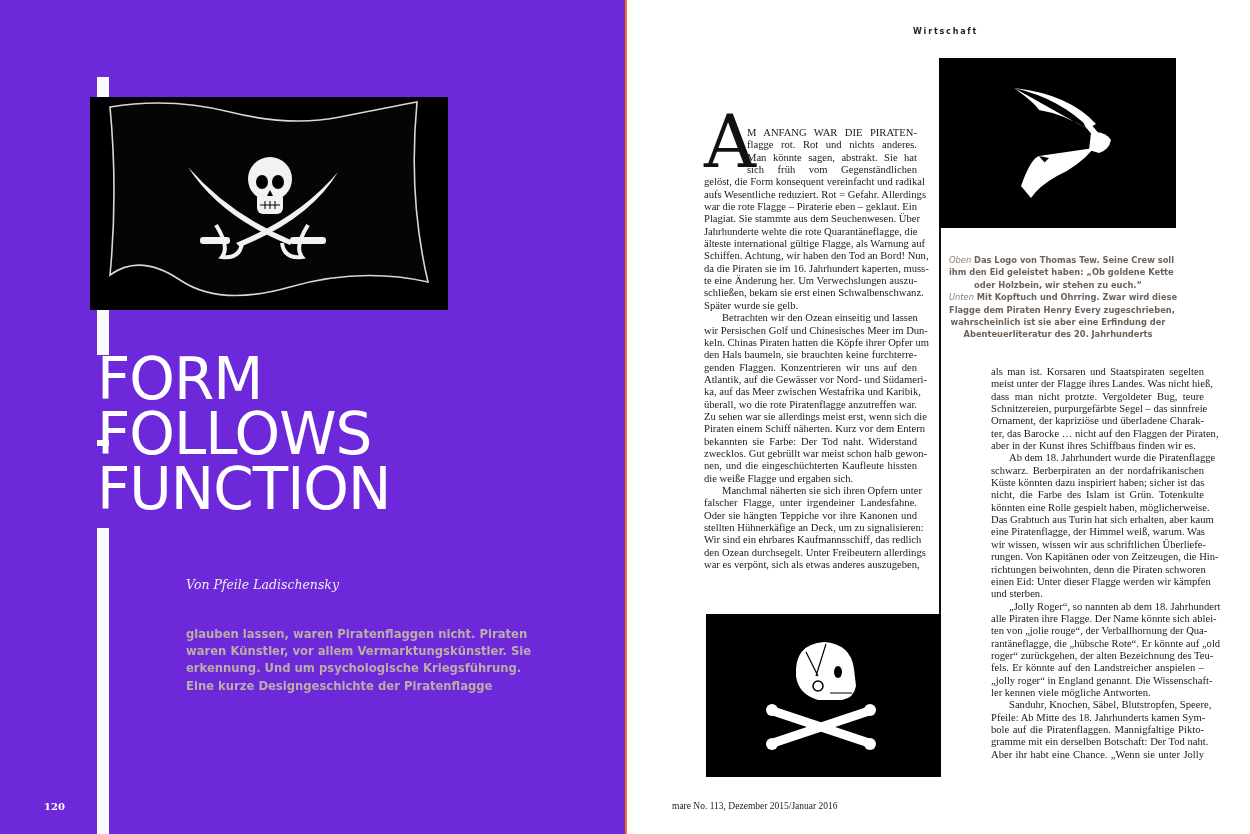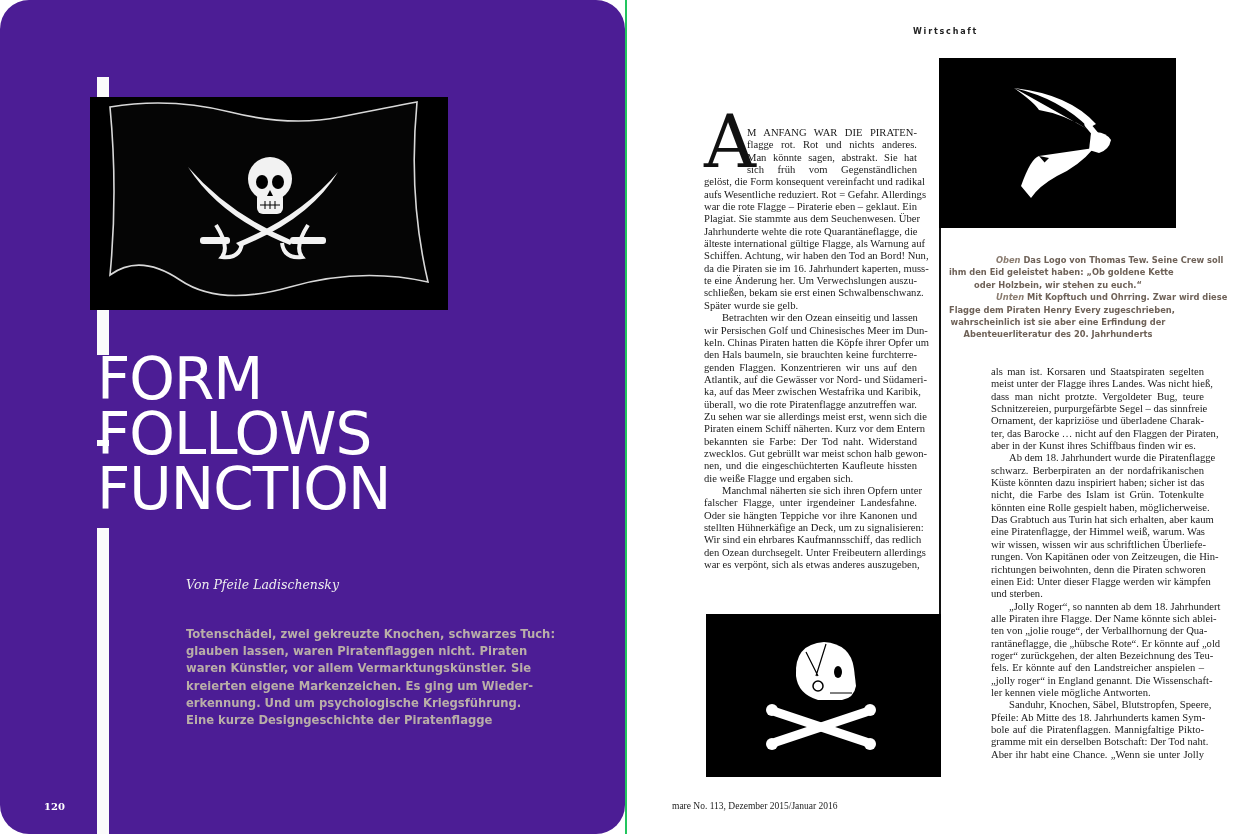--- a/index.html
+++ b/index.html
@@ -2,21 +2,21 @@
 <html><head>
 <meta charset="utf-8">
 <style>
   * { box-sizing: border-box; margin: 0; padding: 0; }
   html, body { width: 1250px; height: 834px; overflow: hidden; background: #fff; }
   body { position: relative; font-family: "DejaVu Serif", serif; }
 
   .spread { position: absolute; left: 0; top: 0; width: 1250px; height: 834px; }
 
   
-  .page-left { position: absolute; left: 0; top: 0; width: 625px; height: 834px; background: #4c1d95; border-radius: 29px; }
+  .page-left { position: absolute; left: 0; top: 0; width: 625px; height: 834px; background: #6d28d9; }
   .pole { position: absolute; left: 97px; width: 12px; background: #fbfbfb; }
   .pole.top { top: 77px; height: 278px; }
   .pole.gap1 { top: 440px; height: 6px; }
   .pole.bottom { top: 528px; height: 306px; }
 
   .flag-main { position: absolute; left: 90px; top: 97px; width: 358px; height: 213px; background: #000; }
   .flag-main svg { display: block; width: 100%; height: 100%; }
 
   .title { position: absolute; left: 97px; top: 352px; color: #fff;
            font-family: "DejaVu Sans", sans-serif; font-weight: normal;
@@ -25,33 +25,33 @@
 
   .byline { position: absolute; left: 186px; top: 577px; color: #eee;
             font-family: "DejaVu Serif", serif; font-style: italic; font-size: 12.5px; }
   .lead { position: absolute; left: 186px; top: 626px; width: 330px; color: #b9aea8;
           font-family: "DejaVu Sans", sans-serif; font-weight: bold; font-size: 11.6px; line-height: 17.2px; }
   .lead div { white-space: nowrap; }
 
   .folio-left { position: absolute; left: 44px; top: 801px; color: #fff; font-size: 10px; font-weight: bold; font-family: "DejaVu Serif", serif; }
 
   
-  .page-right { position: absolute; left: 625px; top: 0; width: 625px; height: 834px; background: #fff; border-left: 2px solid #22c55e; }
+  .page-right { position: absolute; left: 625px; top: 0; width: 625px; height: 834px; background: #fff; border-left: 2px solid #f97316; }
   .section { position: absolute; left: 286px; top: 27px; font-family: "DejaVu Sans", sans-serif; font-weight: bold; font-size: 8px; letter-spacing: 1.8px; color: #222; }
 
   .flag-tew { position: absolute; left: 312px; top: 58px; width: 237px; height: 170px; background: #000; }
   .flag-tew svg, .flag-every svg { display: block; width: 100%; height: 100%; }
   .vline { position: absolute; left: 312px; top: 228px; width: 2px; height: 386px; background: #111; }
 
   .flag-every { position: absolute; left: 79px; top: 614px; width: 235px; height: 163px; background: #000; }
 
   .caption { position: absolute; left: 322px; top: 254px; width: 218px; text-align: center;
              font-family: "DejaVu Sans", sans-serif; font-size: 8.3px; line-height: 12.4px; color: #6f6258; font-weight: bold; }
   .caption div { white-space: nowrap; }
-  .caption em { font-style: italic; font-weight: bold; color: #8a7c70; margin-left: 47px; }
+  .caption em { font-style: italic; font-weight: normal; color: #8a7c70; }
 
   .col { position: absolute; font-family: "Liberation Serif", "DejaVu Serif", serif; font-size: 10.6px; line-height: 12.35px; color: #1a1a1a; text-align: justify; }
   .col .ln { white-space: nowrap; display: block; text-align-last: justify; text-align: justify; height: 12.35px; overflow: visible; }
   .col .ln.last { text-align-last: left; }
   .col .ind { padding-left: 18px; }
   .col1 { left: 77px; top: 127px; width: 213px; }
   .col2 { left: 320px; top: 366px; width: 213px; margin-left: 44px; }
 
   .dropcap { position: absolute; left: 77px; top: 106px; font-family: "DejaVu Serif", serif; font-size: 72px; line-height: 72px; color: #111; }
   .col1 .dc { padding-left: 43px; }
@@ -96,24 +96,22 @@
 
     <h1 class="title">
       <div>FORM</div>
       <div>FOLLOWS</div>
       <div>FUNCTION</div>
     </h1>
 
     <div class="byline">Von Pfeile Ladischensky</div>
 
     <div class="lead">
-      <div>Totenschädel, zwei gekreuzte Knochen, schwarzes Tuch:</div>
       <div>glauben lassen, waren Piratenflaggen nicht. Piraten</div>
       <div>waren Künstler, vor allem Vermarktungskünstler. Sie</div>
-      <div>kreierten eigene Markenzeichen. Es ging um Wieder-</div>
       <div>erkennung. Und um psychologische Kriegsführung.</div>
       <div>Eine kurze Designgeschichte der Piratenflagge</div>
     </div>
 
     <div class="folio-left">120</div>
   </div>
 
   <div class="page-right">
     <div class="section">Wirtschaft</div>
 

